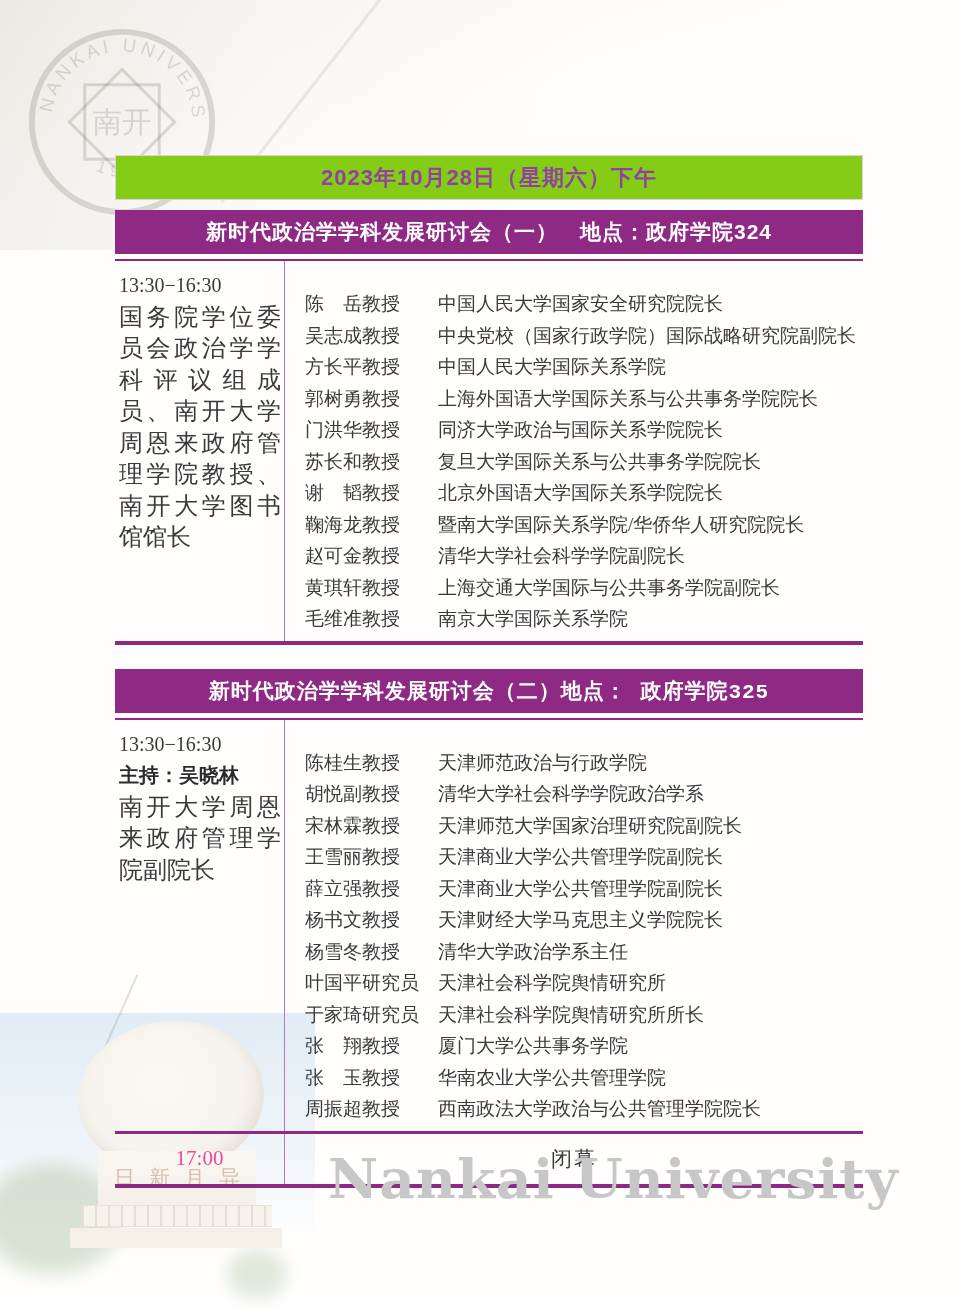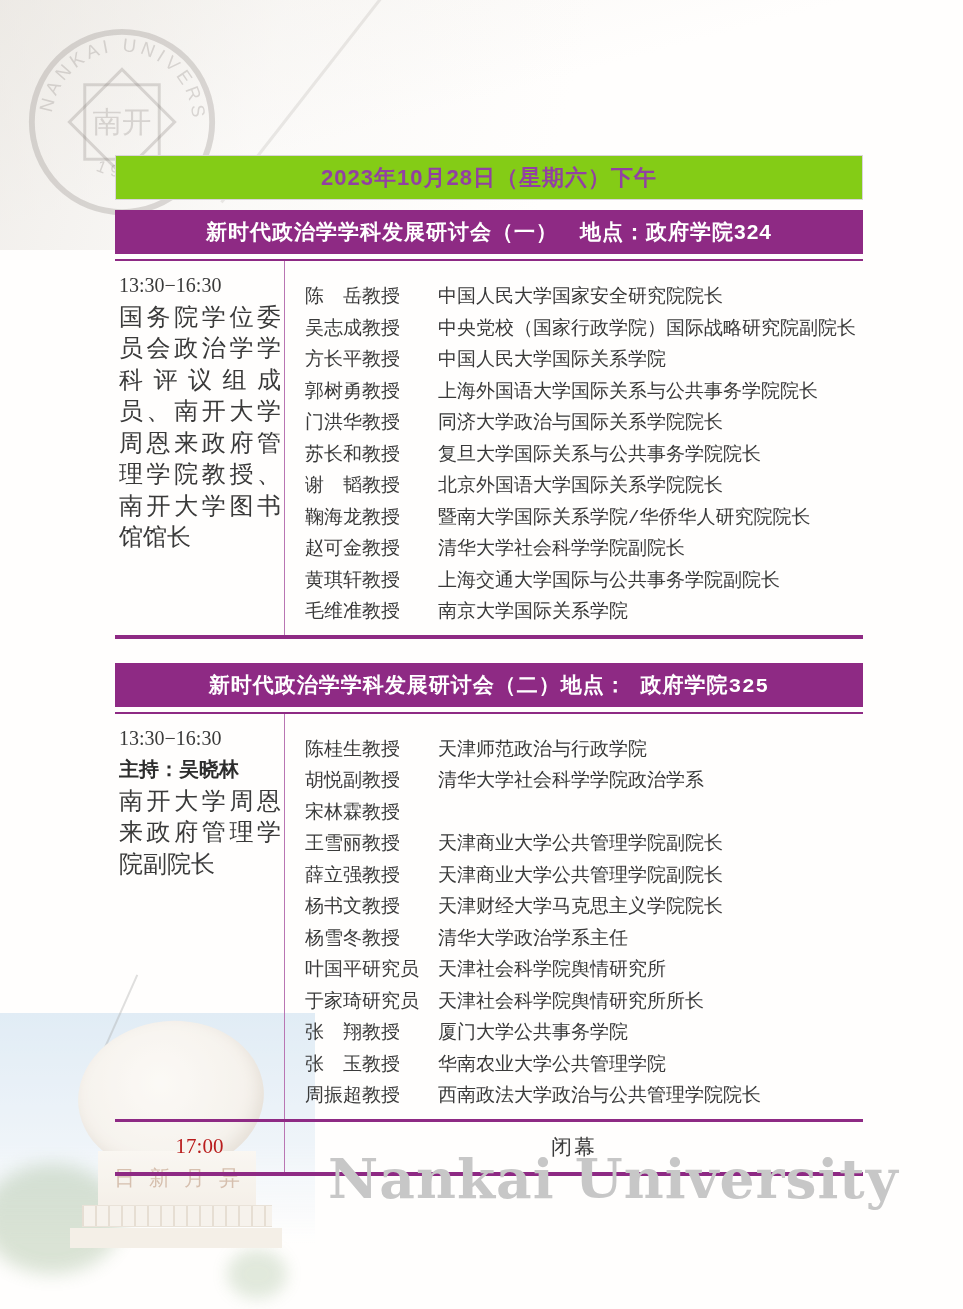--- a/index.html
+++ b/index.html
@@ -74,29 +74,29 @@
   .left-col{
     width:170px;flex:0 0 170px;border-right:1px solid var(--divider);
     padding:9px 4px 6px 4px;color:var(--body-text);
   }
   .left-col .time{font-family:"Liberation Serif",serif;font-size:20px;line-height:31.5px;}
   .left-col .host{font-family:"Liberation Sans",sans-serif;font-weight:bold;font-size:20px;line-height:31.5px;color:#2c2c2c;}
   .left-col .host-desc{
     width:162px;font-size:24px;line-height:31.5px;text-align:justify;
     word-break:break-all;color:var(--body-text);
   }
-  .right-col{flex:1;padding:21px 0 6px 20px;font-family:Liberation Mono, monospace;}
+  .right-col{flex:1;padding:27px 0 6px 20px;}
   .speaker-row{display:flex;line-height:31.5px;font-size:19px;color:var(--body-text);}
   .speaker-name{width:133px;flex:0 0 133px;white-space:nowrap;}
   .speaker-aff{flex:1;white-space:nowrap;}
   .closing-row{display:flex;align-items:stretch;height:50px;}
   .closing-left{
     width:170px;flex:0 0 170px;border-right:1px solid var(--divider);
     display:flex;align-items:center;justify-content:center;
-    font-size:21px;color:#b91c1c;
+    font-size:21px;color:#ec4899;
   }
   .closing-right{
     flex:1;display:flex;align-items:center;justify-content:center;
     font-size:21px;color:var(--body-text);letter-spacing:2px;
   }
   .brand{
     position:absolute;left:328px;top:1146px;
     font-family:"DejaVu Serif",serif;font-weight:bold;
     font-size:55px;letter-spacing:1px;color:var(--brand-text);
     white-space:nowrap;
@@ -218,20 +218,21 @@
       <div class="speaker-row">
           <div class="speaker-name">陈桂生教授</div>
           <div class="speaker-aff">天津师范政治与行政学院</div>
         </div>
           <div class="speaker-row">
           <div class="speaker-name">胡悦副教授</div>
           <div class="speaker-aff">清华大学社会科学学院政治学系</div>
         </div>
           <div class="speaker-row">
           <div class="speaker-name">宋林霖教授</div>
+          <div class="speaker-aff">天津师范大学国家治理研究院副院长</div>
         </div>
           <div class="speaker-row">
           <div class="speaker-name">王雪丽教授</div>
           <div class="speaker-aff">天津商业大学公共管理学院副院长</div>
         </div>
           <div class="speaker-row">
           <div class="speaker-name">薛立强教授</div>
           <div class="speaker-aff">天津商业大学公共管理学院副院长</div>
         </div>
           <div class="speaker-row">

